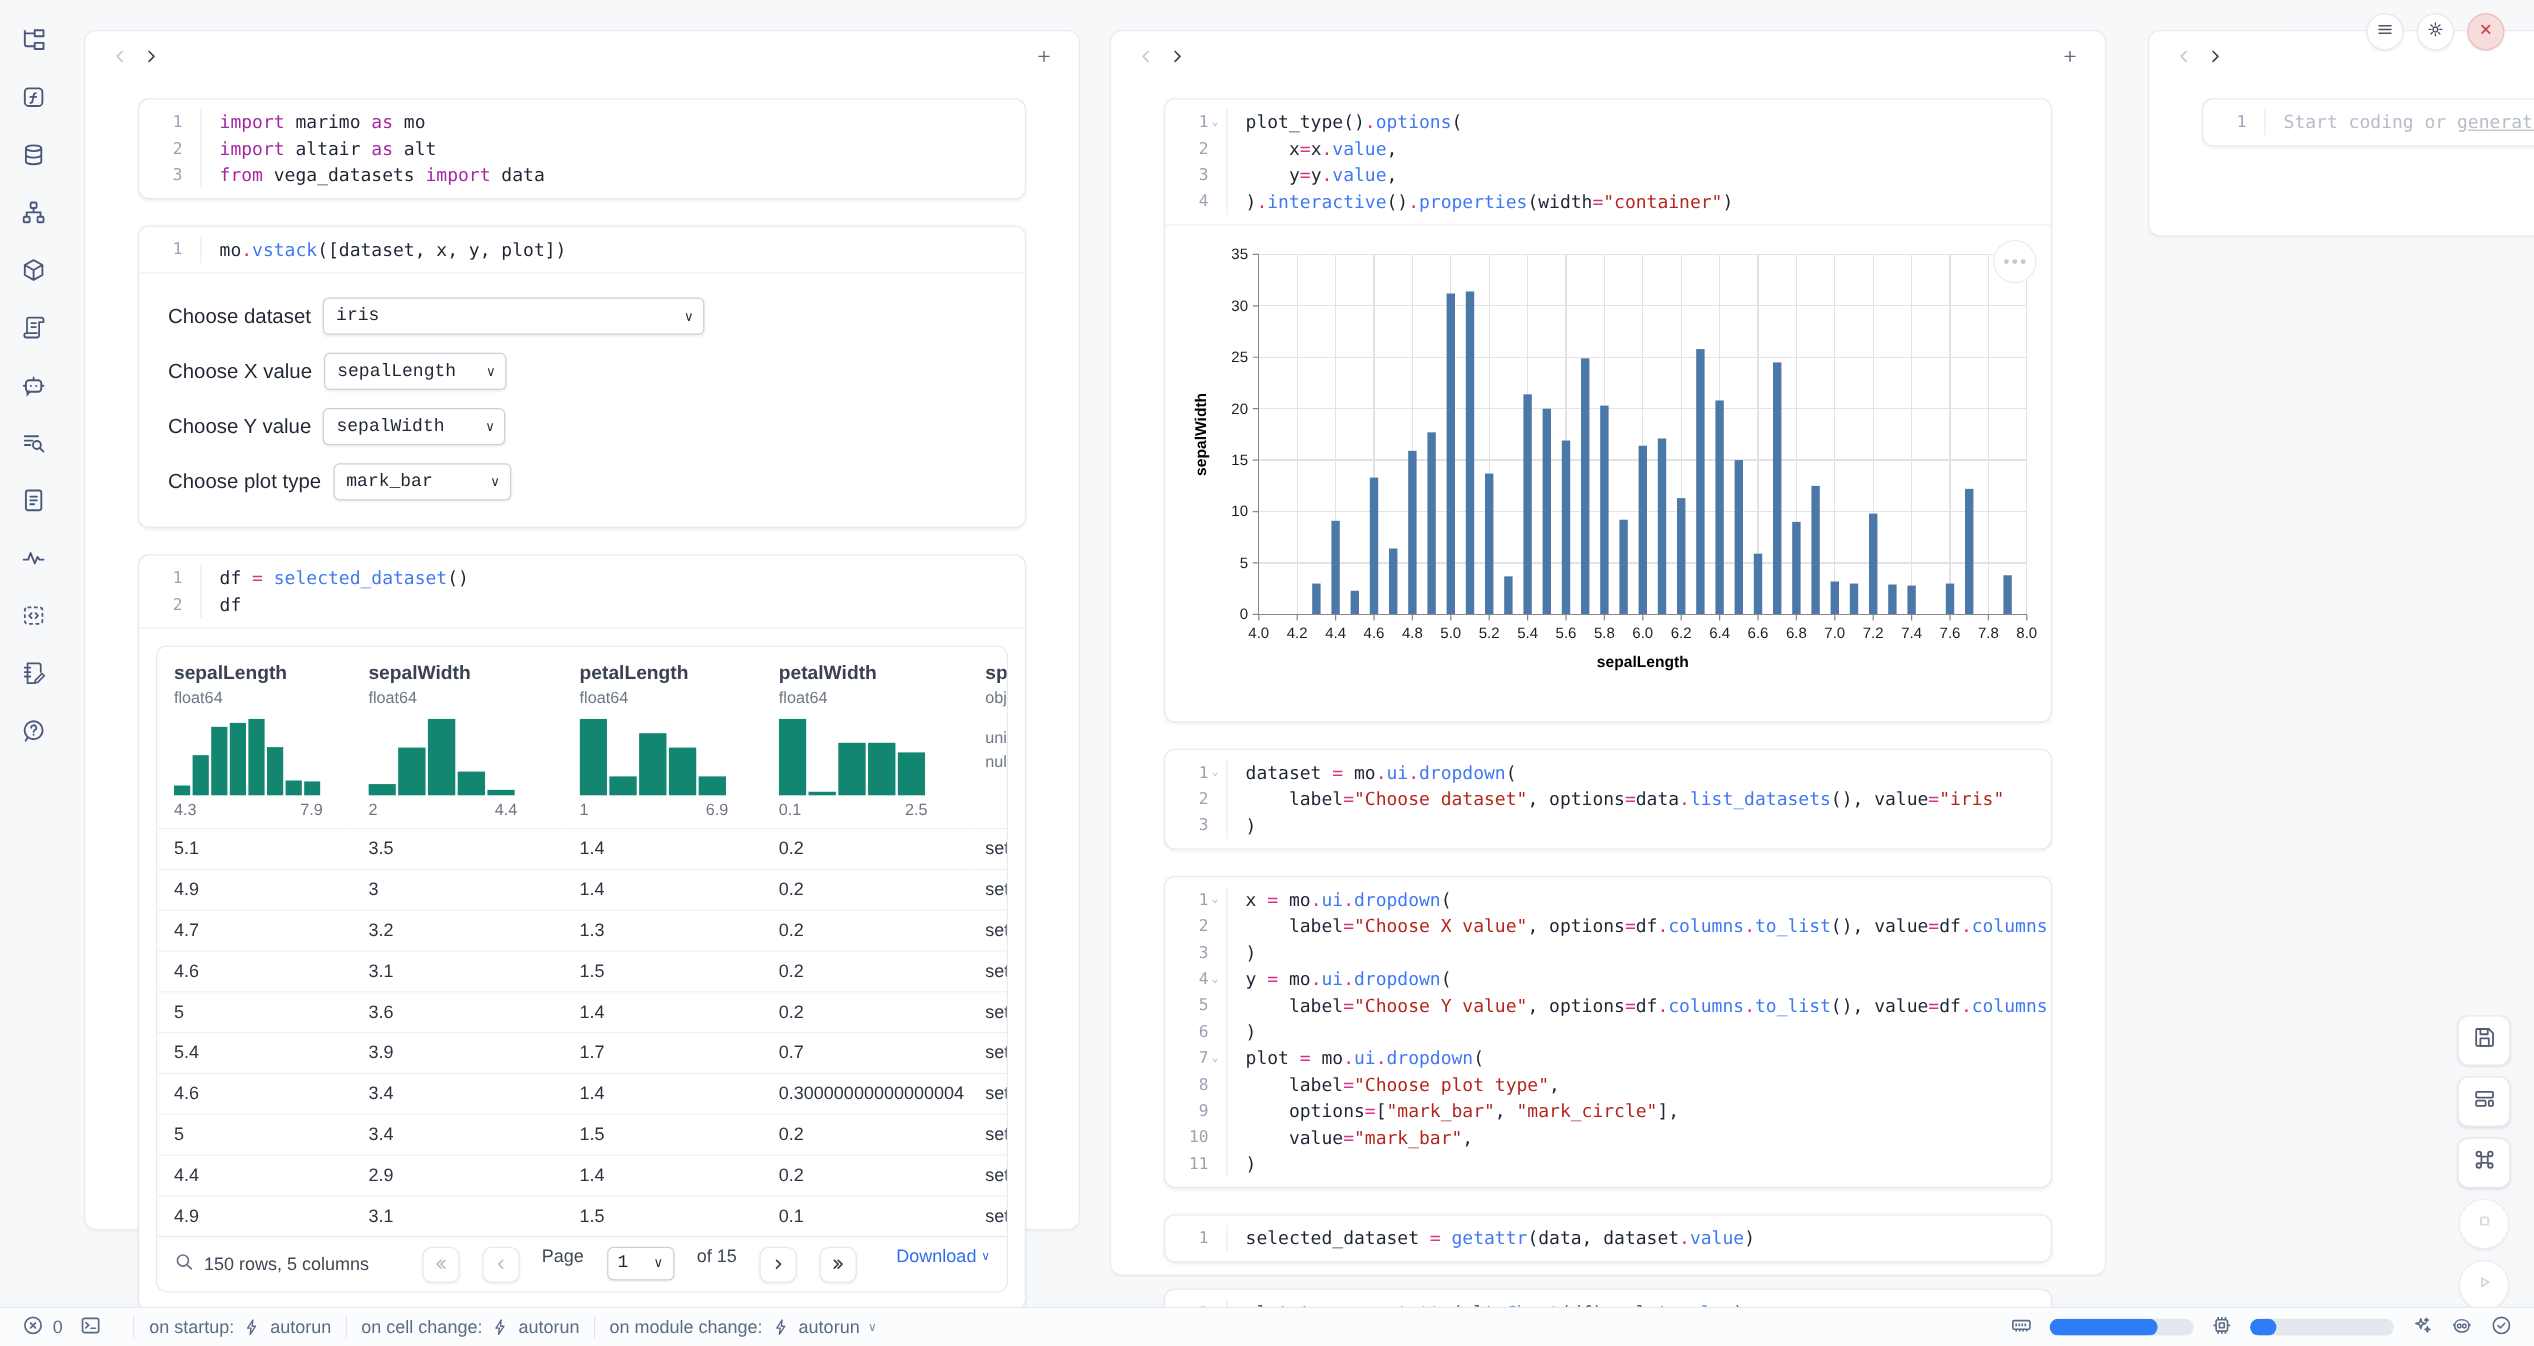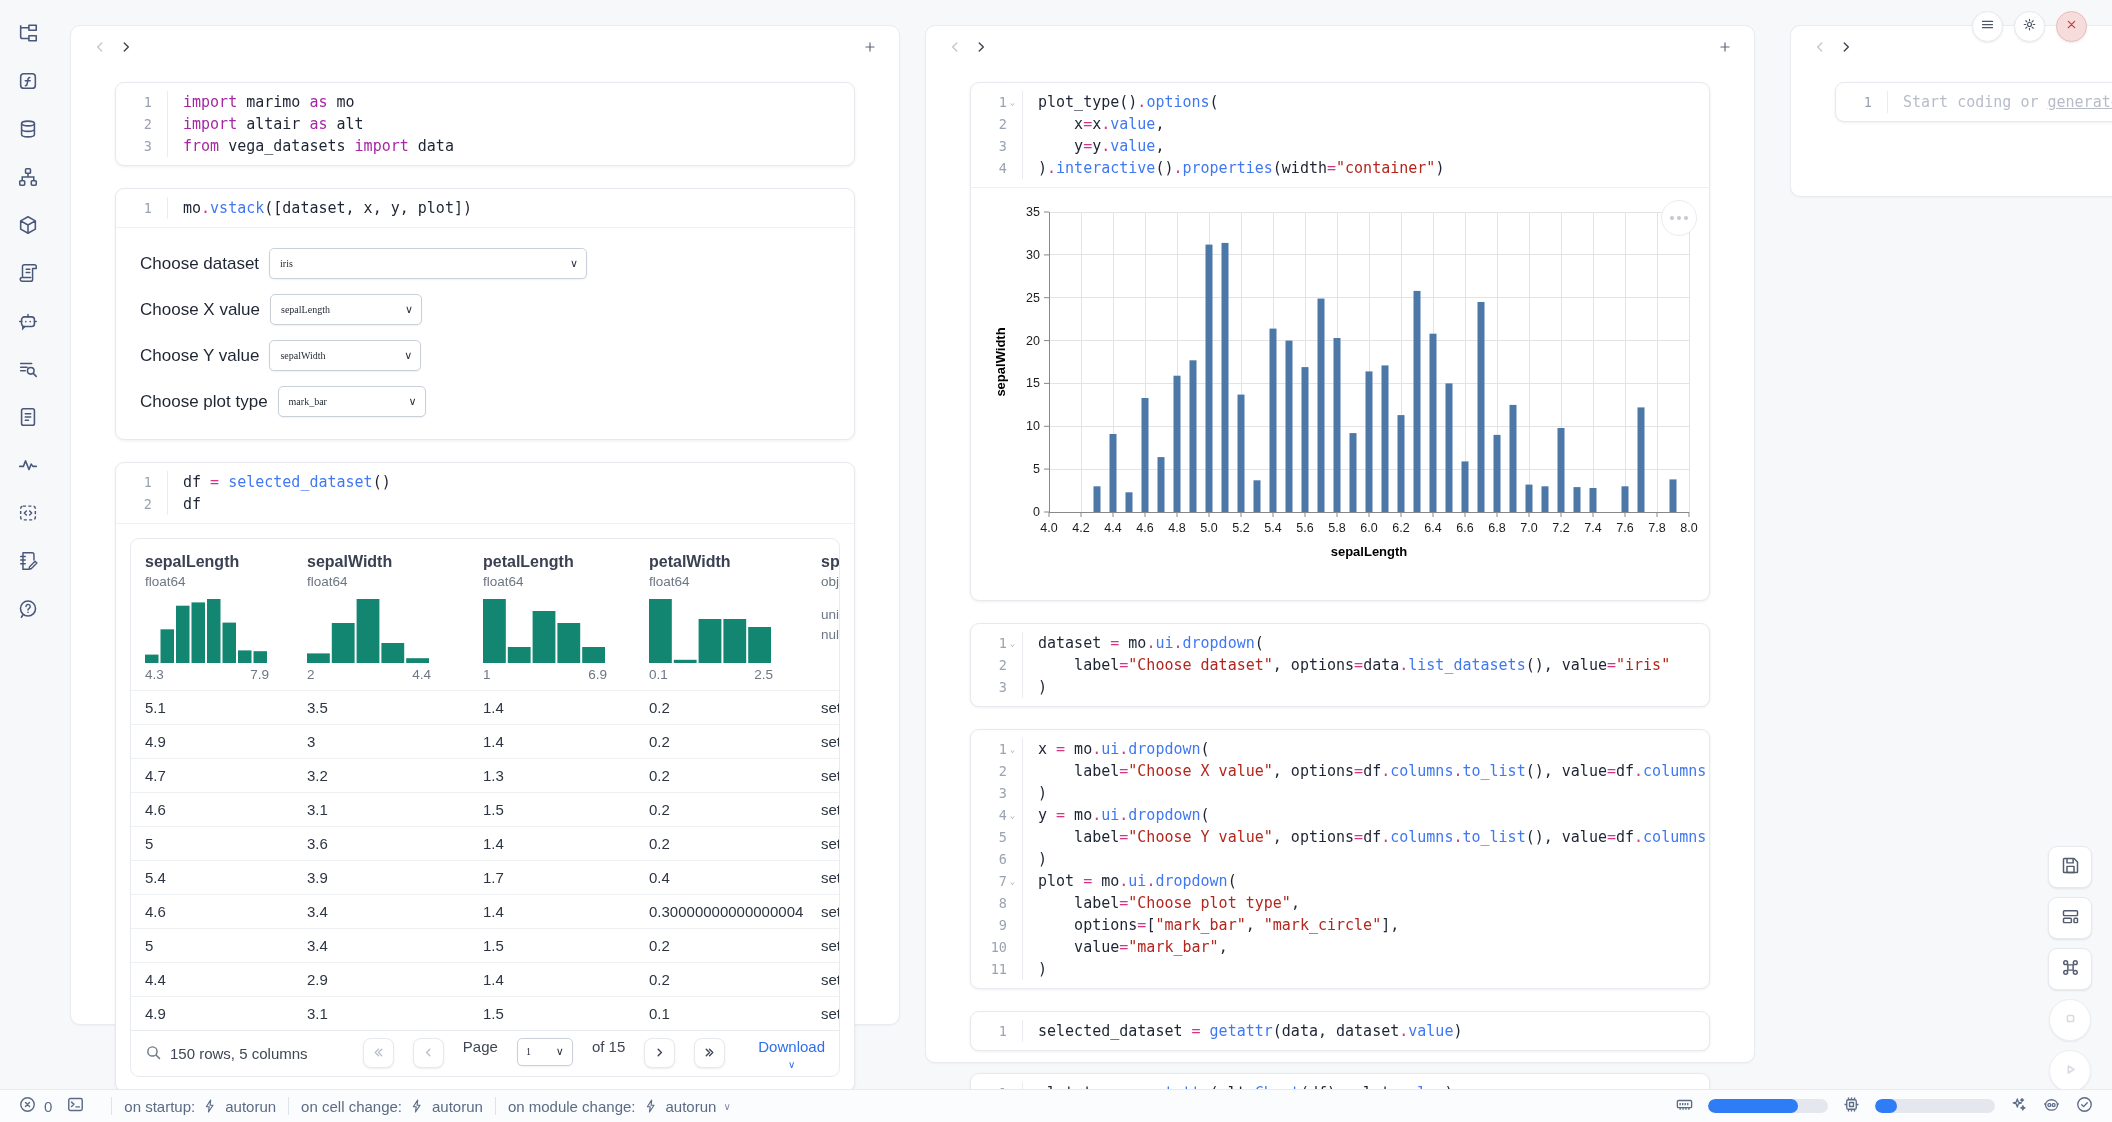--- a/index.html
+++ b/index.html
@@ -30,21 +30,21 @@
   .ln .fold { display:inline-block; width:11px; text-align:center; font-size:9px; color:#aab2bf; }
   .tk-k { color:#a626a4; } .tk-f { color:#4078f2; } .tk-s { color:#b3261e; }
   .tk-o { color:#d63384; }
   .output { border-top:1px solid #eef0f4; }
 
   
   .controls { padding:20px 24px 22px 24px; display:flex; flex-direction:column; gap:15px; }
   .ctl-row { display:flex; align-items:center; gap:10px; font-size:17px; color:#1f2633; }
   .select-wrap { position:relative; display:inline-block; }
   .select-wrap::after { content:"∨"; position:absolute; right:9px; top:50%; transform:translateY(-52%); font-size:11px; color:#2a3040; pointer-events:none; }
-  select { appearance:none; -webkit-appearance:none; border:1px solid #c9d0da; border-radius:5px; background:#fff; height:31px; padding:2px 26px 2px 10px; font-size:10px; color:#1f2633; box-shadow:0 1px 2px rgba(16,24,40,.06); font-family:Liberation Serif, serif; }
+  select { appearance:none; -webkit-appearance:none; border:1px solid #c9d0da; border-radius:5px; background:#fff; height:31px; padding:2px 26px 2px 10px; font-size:15px; color:#1f2633; box-shadow:0 1px 2px rgba(16,24,40,.06); font-family:Liberation Mono, monospace; }
   .w-wide select { width:318px; } .w-narrow select { width:152px; } .w-plot select { width:148px; }
 
   
   .tbl-output { padding:14px; }
   .tbl-card { border:1px solid #e7eaee; border-radius:9px; overflow:hidden; }
   .tbl-clip { overflow:hidden; }
   table.df { border-collapse:collapse; table-layout:fixed; width:790px; }
   table.df col:nth-child(1){width:162px;} table.df col:nth-child(2){width:176px;}
   table.df col:nth-child(3){width:166px;} table.df col:nth-child(4){width:172px;}
   table.df col:nth-child(5){width:114px;}
@@ -55,21 +55,21 @@
   .hist { margin-top:10px; display:block; }
   .hist-range { display:flex; justify-content:space-between; width:124px; font-size:13.5px; color:#6d7684; margin-top:4px; }
   table.df td { border-top:1px solid #eef1f4; padding:8px 8px 8px 14px; font-size:15px; color:#2e3542; height:33px; }
   .tbl-footer { border-top:1px solid #e7eaee; height:46px; display:flex; align-items:center; padding:0 14px; font-size:15px; color:#3f4754; }
   .tbl-footer .summary { margin-left:8px; }
   .pager { margin-left:auto; display:flex; align-items:flex-start; gap:19px; }
   .pg-btn { width:31px; height:30px; border:1px solid #e6e9ee; border-radius:8px; background:#fff; box-shadow:0 1px 2px rgba(16,24,40,.08); display:flex; align-items:center; justify-content:center; cursor:pointer; }
   .pg-btn svg { width:13px; height:13px; }
   .pg-dis { color:#b9c0cb; } .pg-en { color:#3d4555; }
   .page-select select { width:56px; height:28px; padding:1px 22px 1px 8px; }
-  .download { color:#2f6fed; margin-left:14px; display:flex; align-items:center; gap:4px; cursor:pointer;flex-direction:column; }
+  .download { color:#2f6fed; margin-left:14px; display:flex; align-items:center; gap:4px; cursor:pointer; }
   .download .chev { font-size:10px; }
 
   
   .chart-out { position:relative; padding:10px 14px 6px 20px; }
   .chart-menu { position:absolute; top:12px; right:12px; width:36px; height:36px; border-radius:50%; border:1px solid #e9ecf0; background:#fff; display:flex; align-items:center; justify-content:center; gap:3px; cursor:pointer; }
   .chart-menu i { width:4px; height:4px; border-radius:50%; background:#c3c8d2; }
 
   
   .ph-code { color:#b6bcc8; }
   .ph-code .u { text-decoration:underline; }
@@ -359,21 +359,21 @@
                   <td>5</td>
                   <td>3.6</td>
                   <td>1.4</td>
                   <td>0.2</td>
                   <td>setosa</td>
                 </tr>
                 <tr>
                   <td>5.4</td>
                   <td>3.9</td>
                   <td>1.7</td>
-                  <td>0.4</td>
+                  <td>0.7</td>
                   <td>setosa</td>
                 </tr>
                 <tr>
                   <td>4.6</td>
                   <td>3.4</td>
                   <td>1.4</td>
                   <td>0.30000000000000004</td>
                   <td>setosa</td>
                 </tr>
                 <tr>

